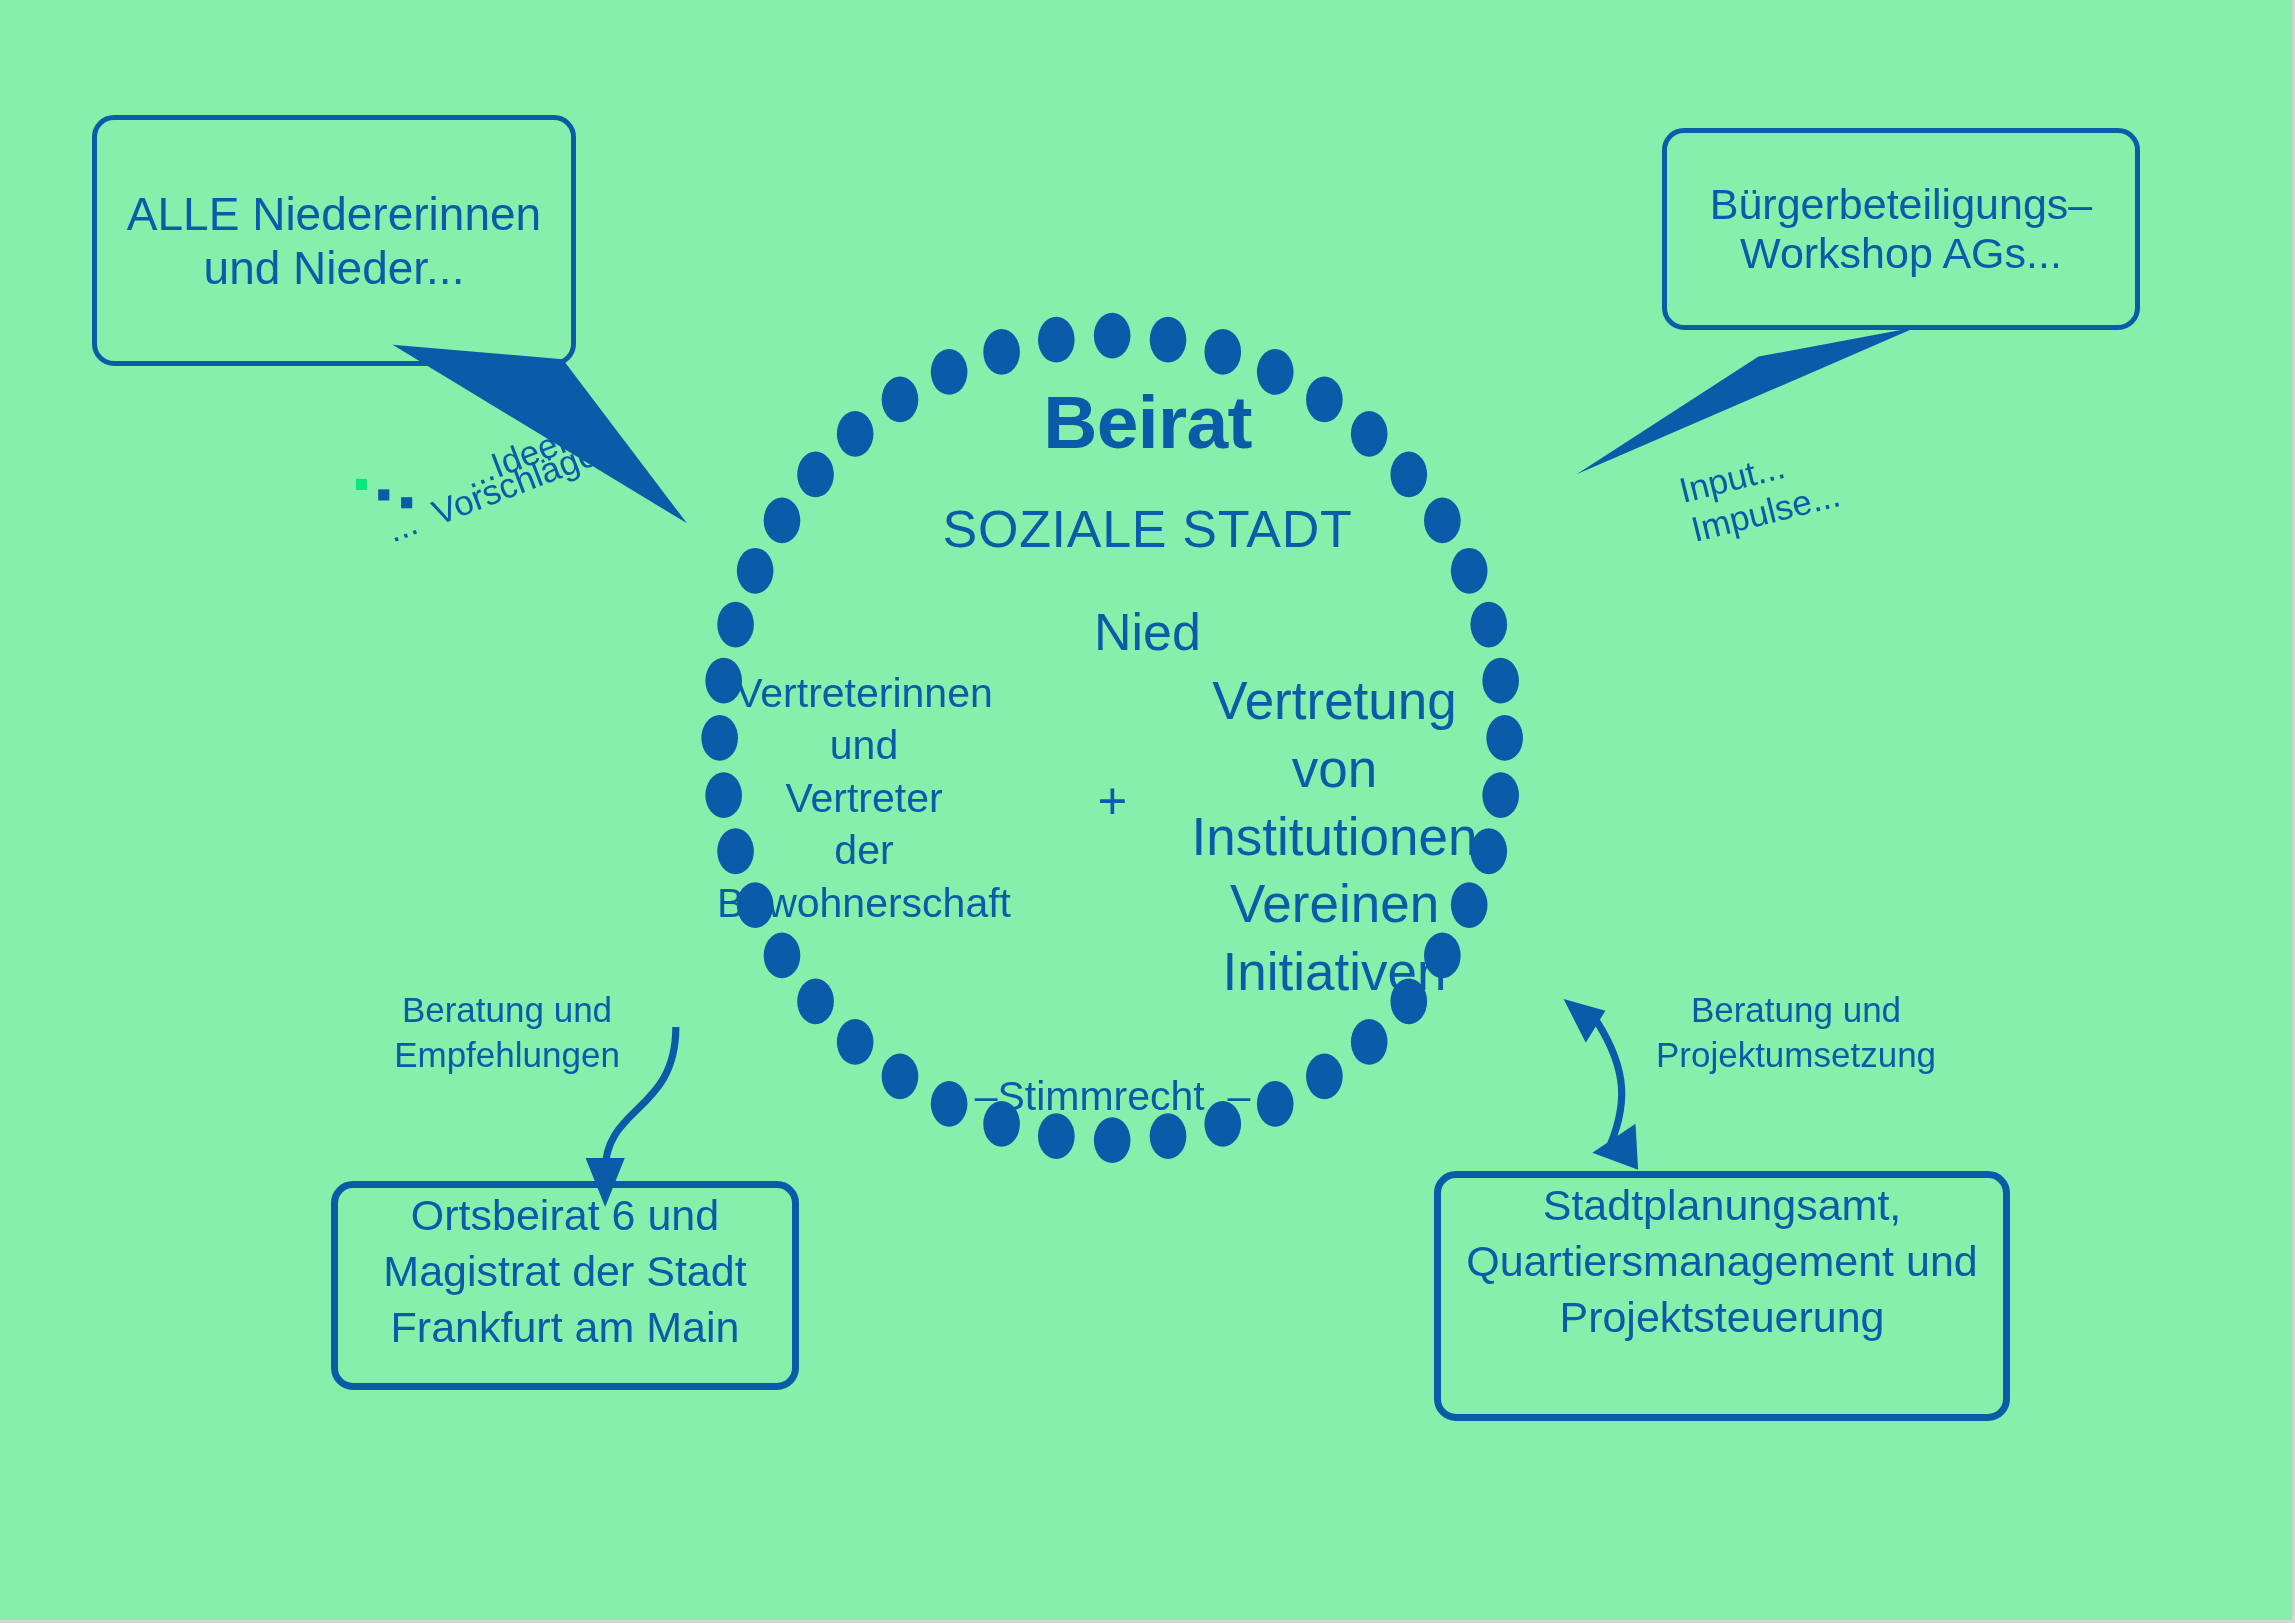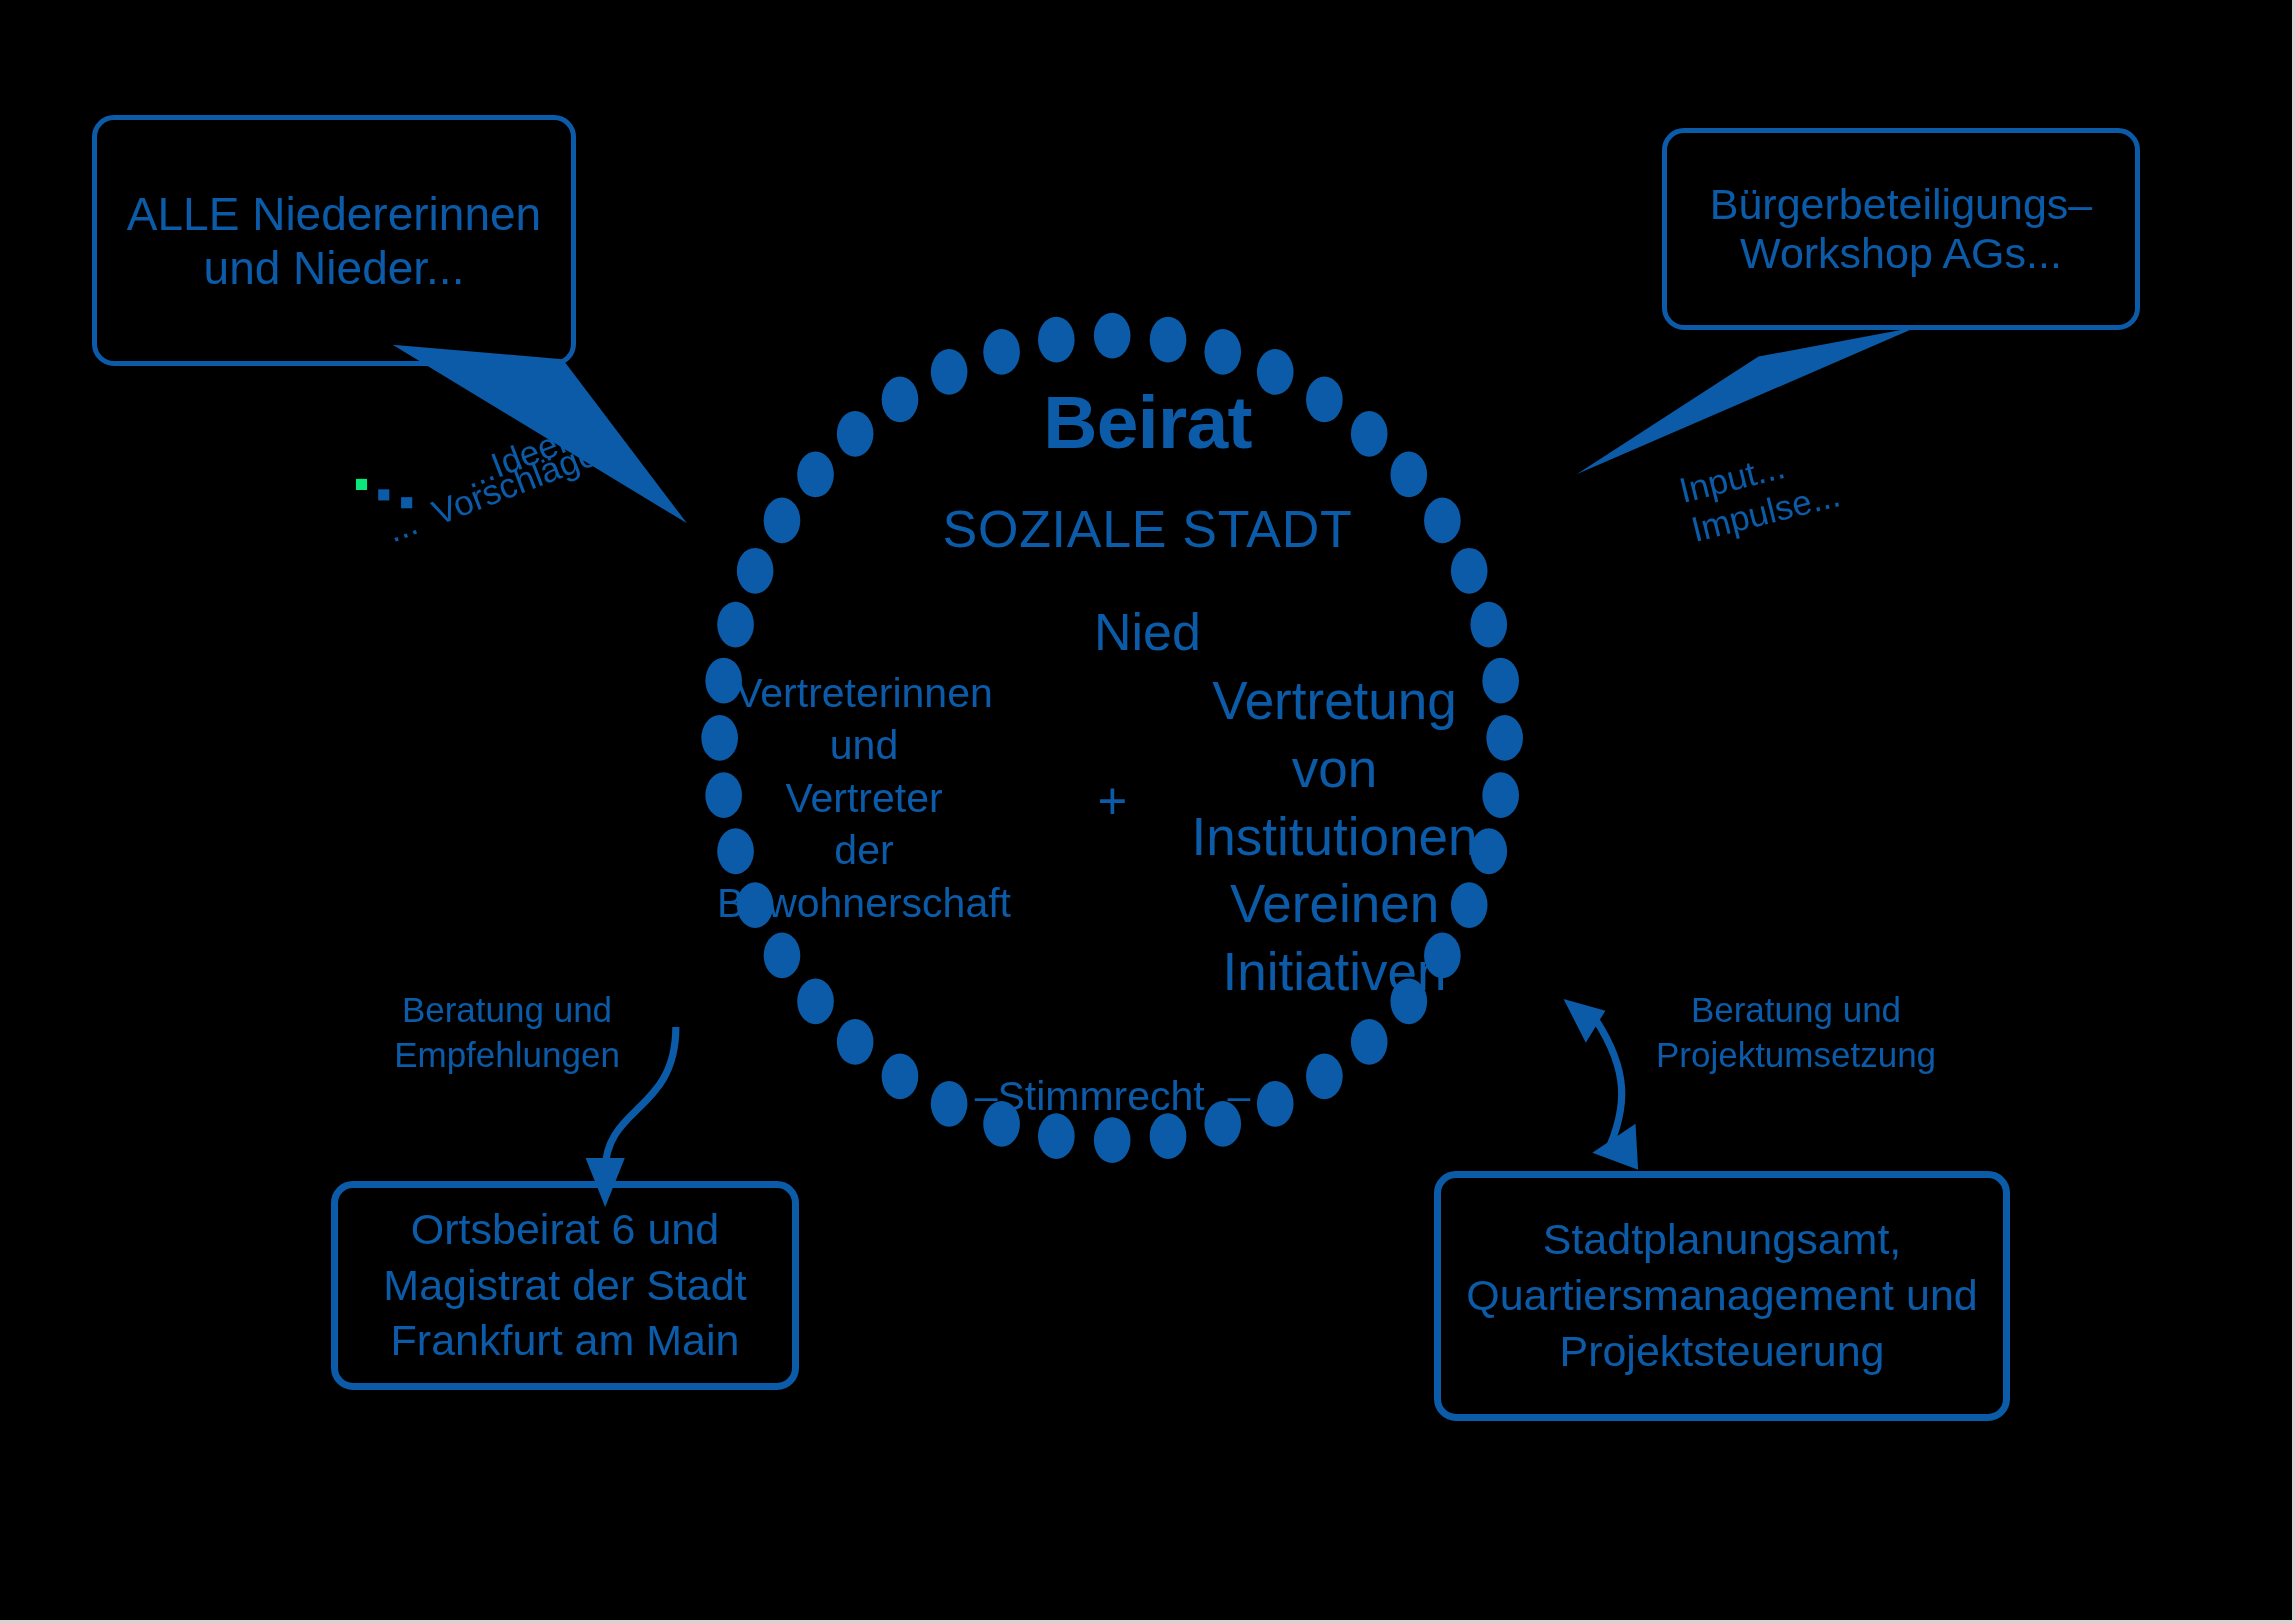--- a/index.html
+++ b/index.html
@@ -7,21 +7,21 @@
     padding: 0;
     background: #ffffff;
   }
   body {
     font-family: "Liberation Sans", sans-serif;
   }
   #canvas {
     position: relative;
     width: 2295px;
     height: 1623px;
-    background: #000000;
+    background: #86efac;
     overflow: hidden;
     box-sizing: border-box;
     border-right: 3.9px solid #d4d4d4;
     border-bottom: 3.9px solid #d4d4d4;
   }
   svg.layer {
     position: absolute;
     left: 0; top: 0;
     width: 2295px;
     height: 1623px;
@@ -63,21 +63,21 @@
     font-size: 43px;
   }
 
   
   .rbox {
     position: absolute;
     border: 7.2px solid #0b5ba8;
     border-radius: 22px;
     background: transparent;
     display: flex;
-    align-items: center;
+    align-items: flex-start;
     justify-content: center;
     text-align: center;
     color: #0b5ba8;
     box-sizing: border-box;
     font-size: 43px;
     line-height: 1.3;
   }
   #box-bottom-left {
     left: 331px;
     top: 1181px;

